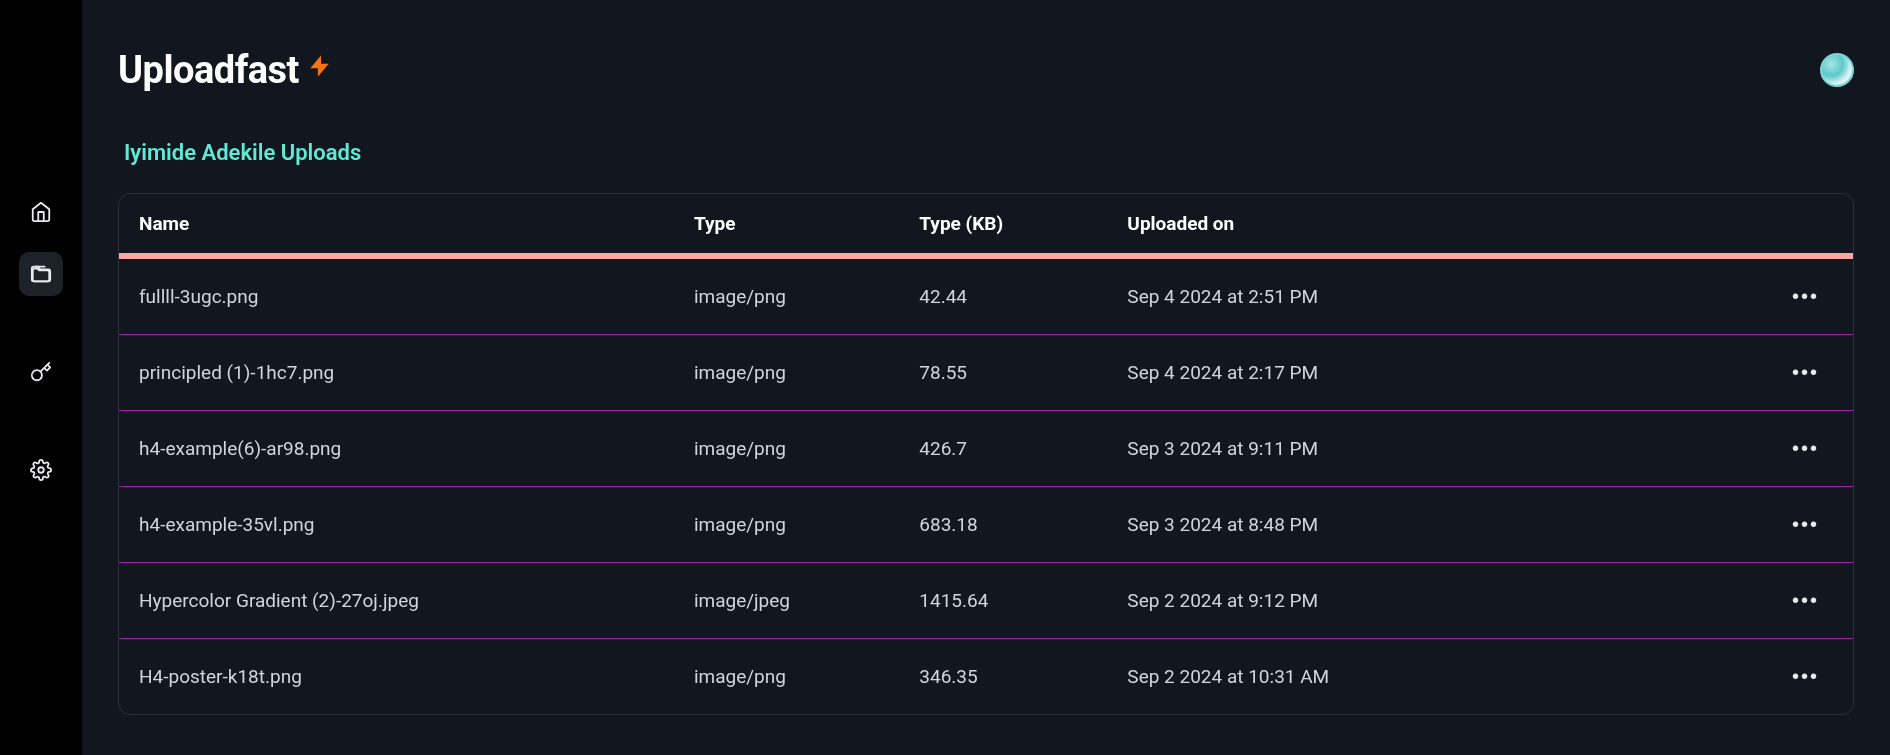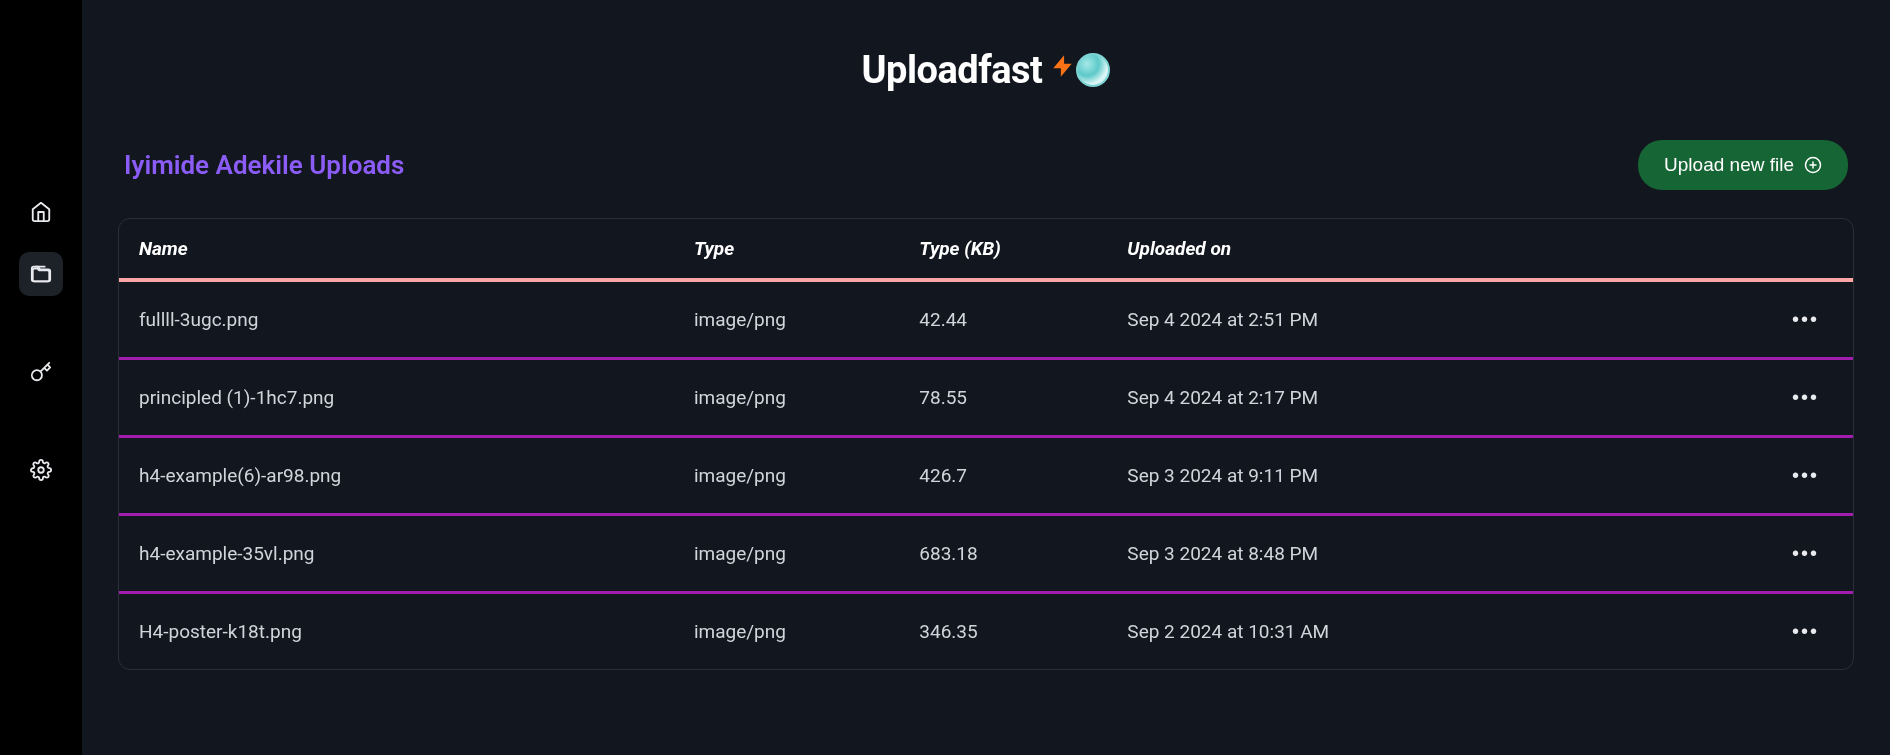--- a/index.html
+++ b/index.html
@@ -53,21 +53,21 @@
     }
     
     .main {
       flex: 1;
       padding: 48px 36px 0 36px;
       background-color: #12161f;
     }
     
     .header {
       display: flex;
-      justify-content: center;
+      justify-content: space-between;
       align-items: center;
       margin-bottom: 48px;
     }
     
     .app-title {
       font-size: 38px;
       font-weight: 700;
       color: #ffffff;
       display: flex;
       align-items: center;
@@ -90,23 +90,23 @@
     
     .subheader {
       display: flex;
       justify-content: space-between;
       align-items: center;
       margin-bottom: 28px;
       padding: 0 6px;
     }
     
     .page-title {
-      font-size: 26px;
+      font-size: 22px;
       font-weight: 600;
-      color: #8b5cf6;
+      color: #5eead4;
     }
     
     .upload-button {
       background-color: #166534;
       color: #ffffff;
       border: none;
       border-radius: 24px;
       padding: 14px 26px;
       font-size: 19px;
       font-weight: 500;
@@ -126,34 +126,33 @@
       border-radius: 12px;
       overflow: hidden;
     }
     
     table {
       width: 100%;
       border-collapse: collapse;
     }
     
     thead tr {
-      border-bottom: 4px solid #fca5a5;
-      font-style: italic;
+      border-bottom: 6px solid #fca5a5;
     }
     
     th {
       text-align: left;
       padding: 18px 20px;
       font-size: 19px;
       font-weight: 700;
       color: #ffffff;
     }
     
     tbody tr {
-      border-bottom: 3px solid #a21caf;
+      border-bottom: 1px solid #a21caf;
     }
     
     tbody tr:last-child {
       border-bottom: none;
     }
     
     td {
       padding: 22px 20px;
       font-size: 19px;
       color: #d1d5db;
@@ -218,28 +217,20 @@
         <svg width="26" height="32" viewBox="0 0 24 24" fill="#f97316">
           <path d="M13 2L3 14h7v8l10-12h-7V2z"></path>
         </svg>
       </span>
     </h1>
     <div class="avatar"></div>
   </div>
 
   <div class="subheader">
     <h2 class="page-title">Iyimide Adekile Uploads</h2>
-    <button class="upload-button">
-      <span>Upload new file</span>
-      <svg viewBox="0 0 24 24" fill="none" stroke="currentColor" stroke-width="2" stroke-linecap="round" stroke-linejoin="round">
-        <circle cx="12" cy="12" r="10"></circle>
-        <line x1="12" y1="8" x2="12" y2="16"></line>
-        <line x1="8" y1="12" x2="16" y2="12"></line>
-      </svg>
-    </button>
   </div>
 
   <div class="table-container">
     <table>
       <thead>
         <tr>
           <th class="col-name">Name</th>
           <th class="col-type">Type</th>
           <th class="col-size">Type (KB)</th>
           <th class="col-uploaded">Uploaded on</th>
@@ -269,20 +260,27 @@
             <td class="col-actions"><button class="more-button"><span>•••</span></button></td>
           </tr>
           <tr>
             <td class="col-name">h4-example-35vl.png</td>
             <td class="col-type">image/png</td>
             <td class="col-size">683.18</td>
             <td class="col-uploaded">Sep 3 2024 at 8:48 PM</td>
             <td class="col-actions"><button class="more-button"><span>•••</span></button></td>
           </tr>
           <tr>
+            <td class="col-name">Hypercolor Gradient (2)-27oj.jpeg</td>
+            <td class="col-type">image/jpeg</td>
+            <td class="col-size">1415.64</td>
+            <td class="col-uploaded">Sep 2 2024 at 9:12 PM</td>
+            <td class="col-actions"><button class="more-button"><span>•••</span></button></td>
+          </tr>
+          <tr>
             <td class="col-name">H4-poster-k18t.png</td>
             <td class="col-type">image/png</td>
             <td class="col-size">346.35</td>
             <td class="col-uploaded">Sep 2 2024 at 10:31 AM</td>
             <td class="col-actions"><button class="more-button"><span>•••</span></button></td>
           </tr>
         </tbody>
     </table>
   </div>
 </main>

